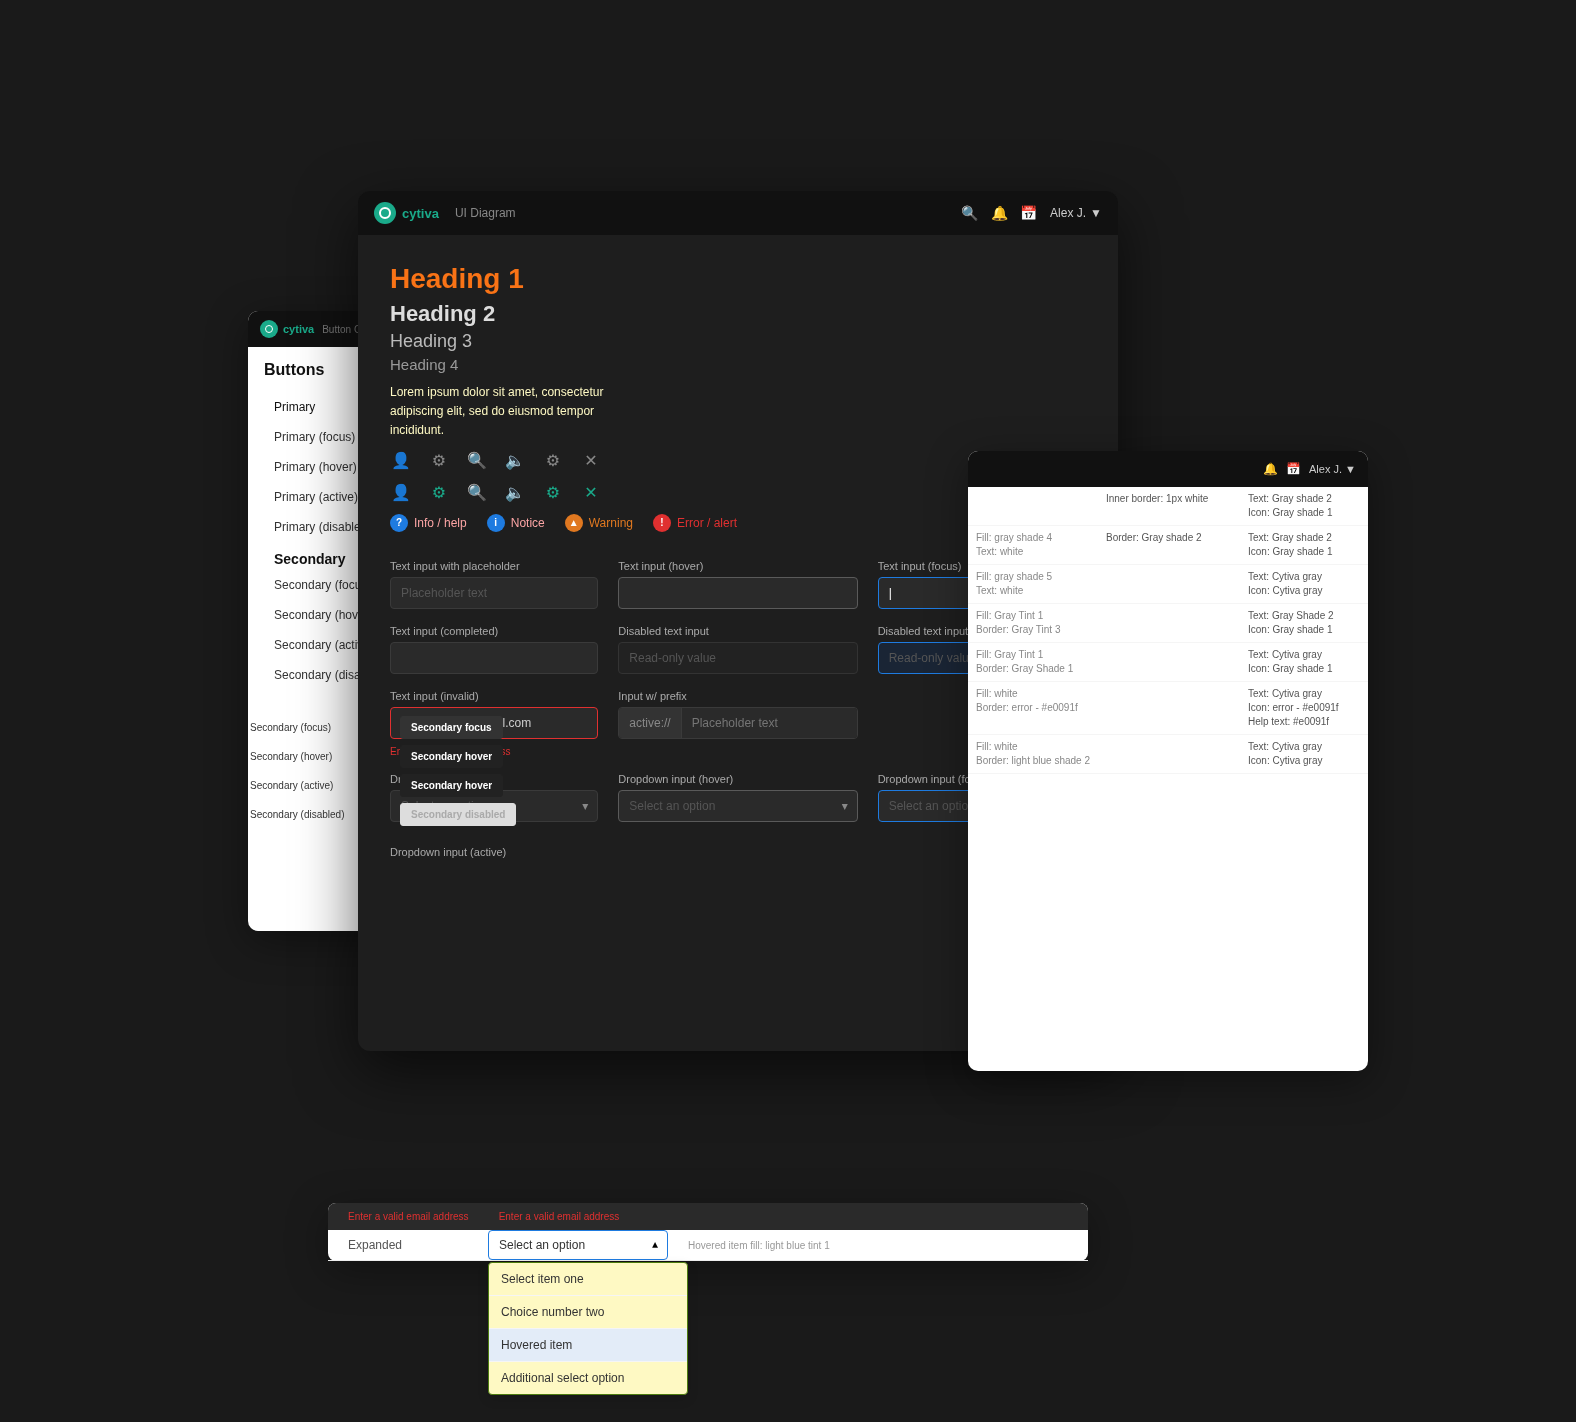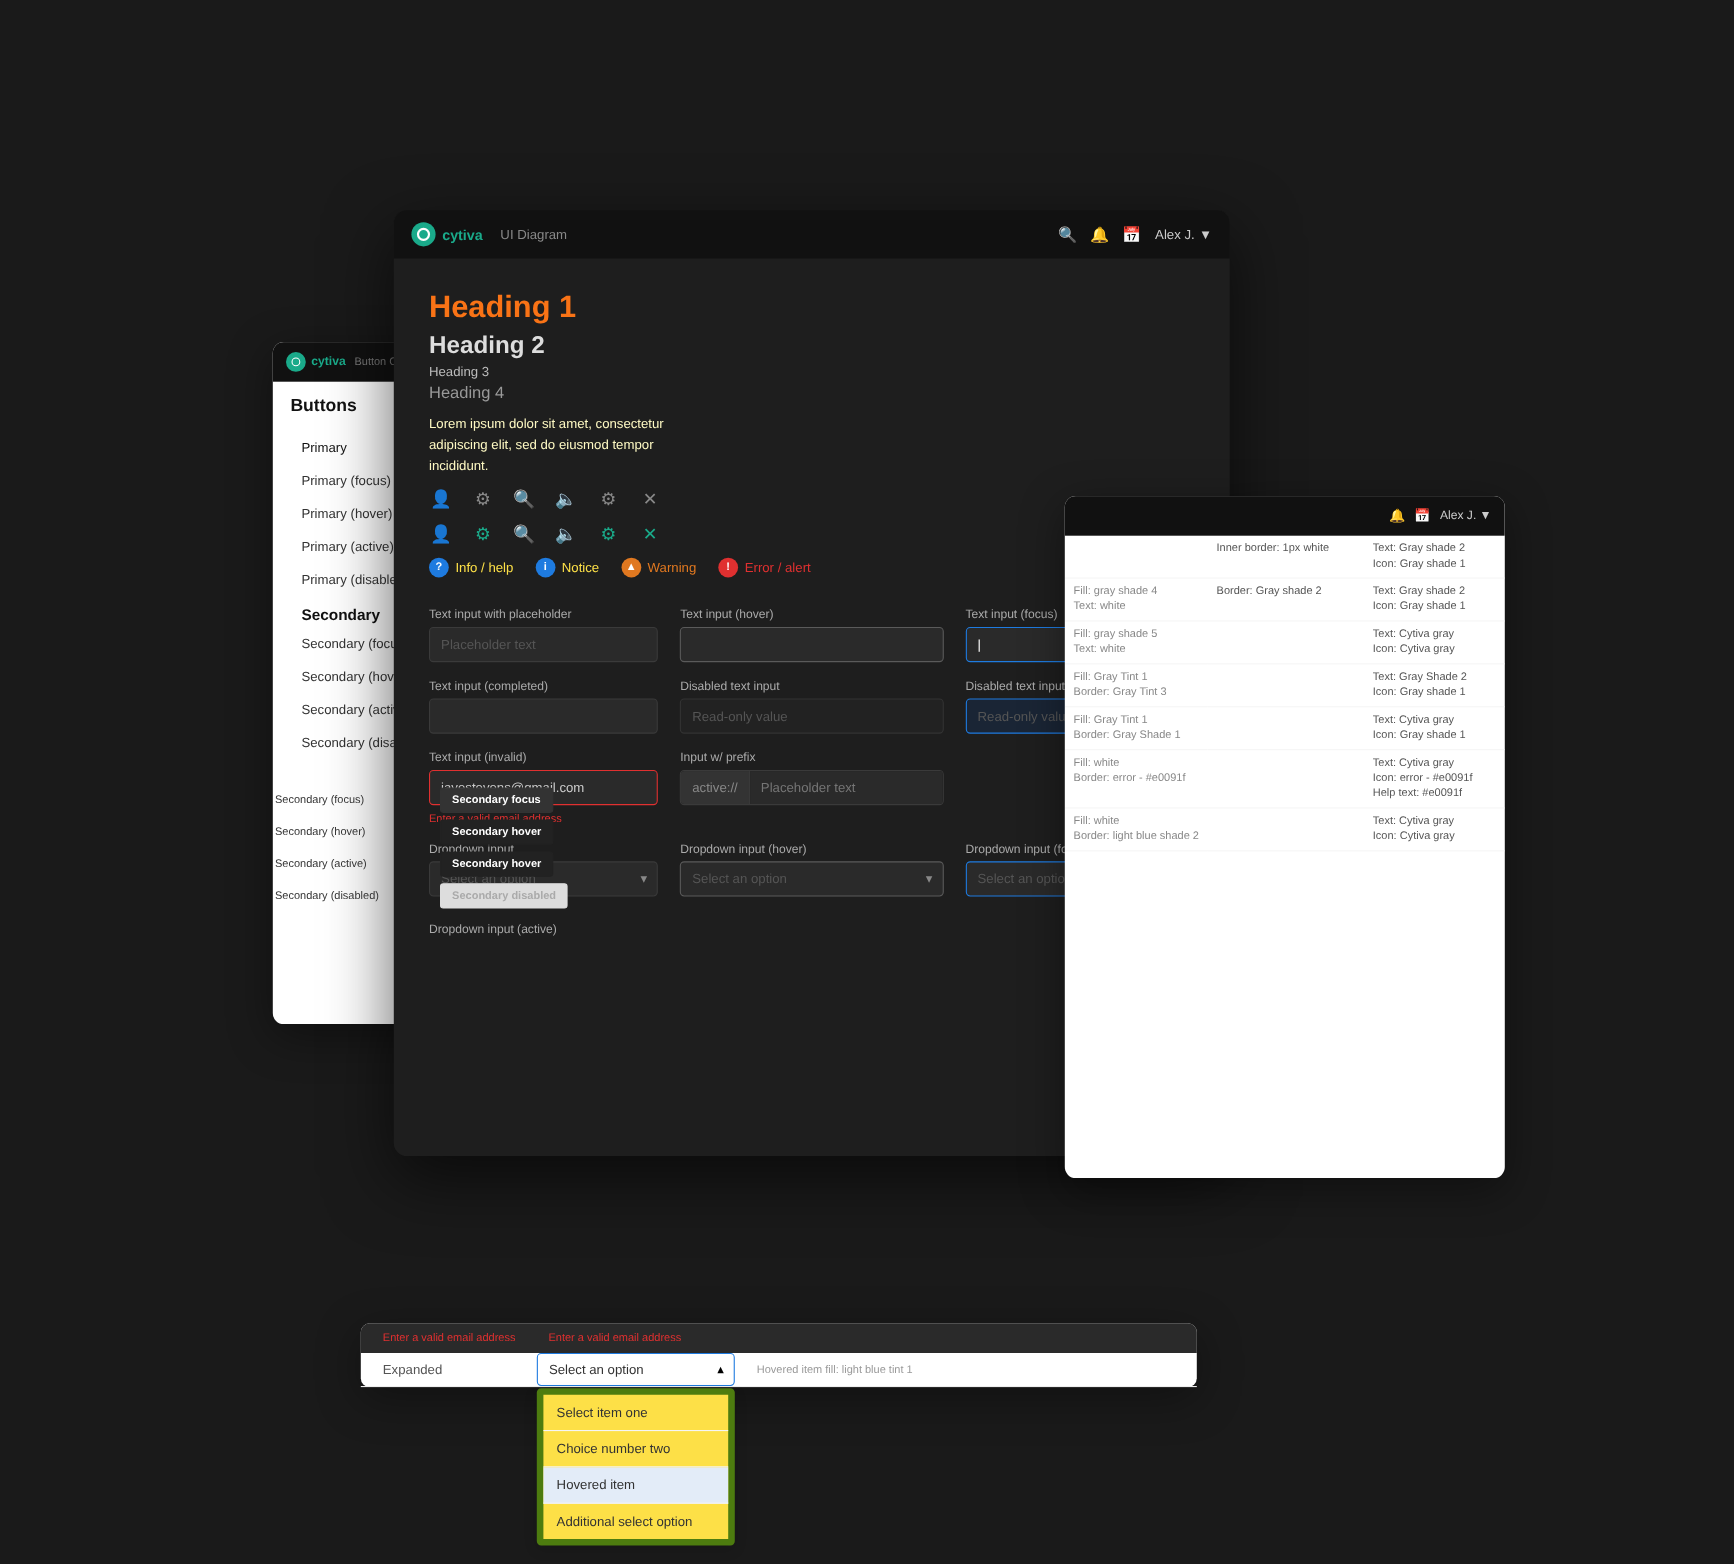--- a/index.html
+++ b/index.html
@@ -85,21 +85,21 @@
 
     .main-content {
       padding: 28px 32px;
       overflow-y: auto;
       height: calc(100% - 44px);
     }
 
     
     .heading-1 { color: #f97316; font-size: 28px; font-weight: 700; margin-bottom: 6px; }
     .heading-2 { color: #ddd; font-size: 22px; font-weight: 600; margin-bottom: 4px; }
-    .heading-3 { color: #bbb; font-size: 12px; font-weight: 500; margin-bottom: 4px; }
+    .heading-3 { color: #bbb; font-size: 18px; font-weight: 500; margin-bottom: 4px; }
     .heading-4 { color: #999; font-size: 15px; font-weight: 500; margin-bottom: 10px; }
     .body-text { color: #fef9c3; font-size: 12px; line-height: 1.6; margin-bottom: 9px; max-width: 260px; }
 
     
     .icon-row {
       display: flex; align-items: center; gap: 16px;
       margin-bottom: 10px;
     }
     .icon-item {
       width: 22px; height: 22px;
@@ -117,21 +117,21 @@
       font-size: 12px; font-weight: 500;
     }
     .badge-dot {
       width: 18px; height: 18px; border-radius: 50%;
       display: flex; align-items: center; justify-content: center;
       font-size: 10px; font-weight: 700; color: white;
     }
     .badge-dot.blue { background: #1e7be0; }
     .badge-dot.orange { background: #e07820; }
     .badge-dot.red { background: #e03030; }
-    .badge-text.blue { color: #fde047; }
+    .badge-text.blue { color: #fca5a5; }
     .badge-text.orange { color: #e07820; }
     .badge-text.red { color: #e03030; }
 
     
     .form-grid {
       display: grid;
       grid-template-columns: 1fr 1fr 1fr;
       gap: 16px 20px;
       margin-bottom: 20px;
     }
@@ -269,23 +269,23 @@
       line-height: 1.4;
     }
     .info-table td:first-child { color: #888; white-space: nowrap; width: 120px; }
 
     
     .error-row-text { color: #e03030; font-size: 10px; margin-top: 2px; }
     .dp-options-list {
       position: absolute;
       top: calc(100% + 2px);
       left: 0;
-      width: 180px;
-      background: #fde047;
-      border: 6px solid #4d7c0f;
+      width: 200px;
+      background: #fef9c3;
+      border: 1px solid #4d7c0f;
       border-radius: 4px;
       box-shadow: 0 4px 12px rgba(0,0,0,0.12);
       z-index: 200;
     }
     .dp-option {
       padding: 9px 12px;
       font-size: 12px; color: #333;
       cursor: pointer;
       border-bottom: 1px solid #f5f5f5;
     }

